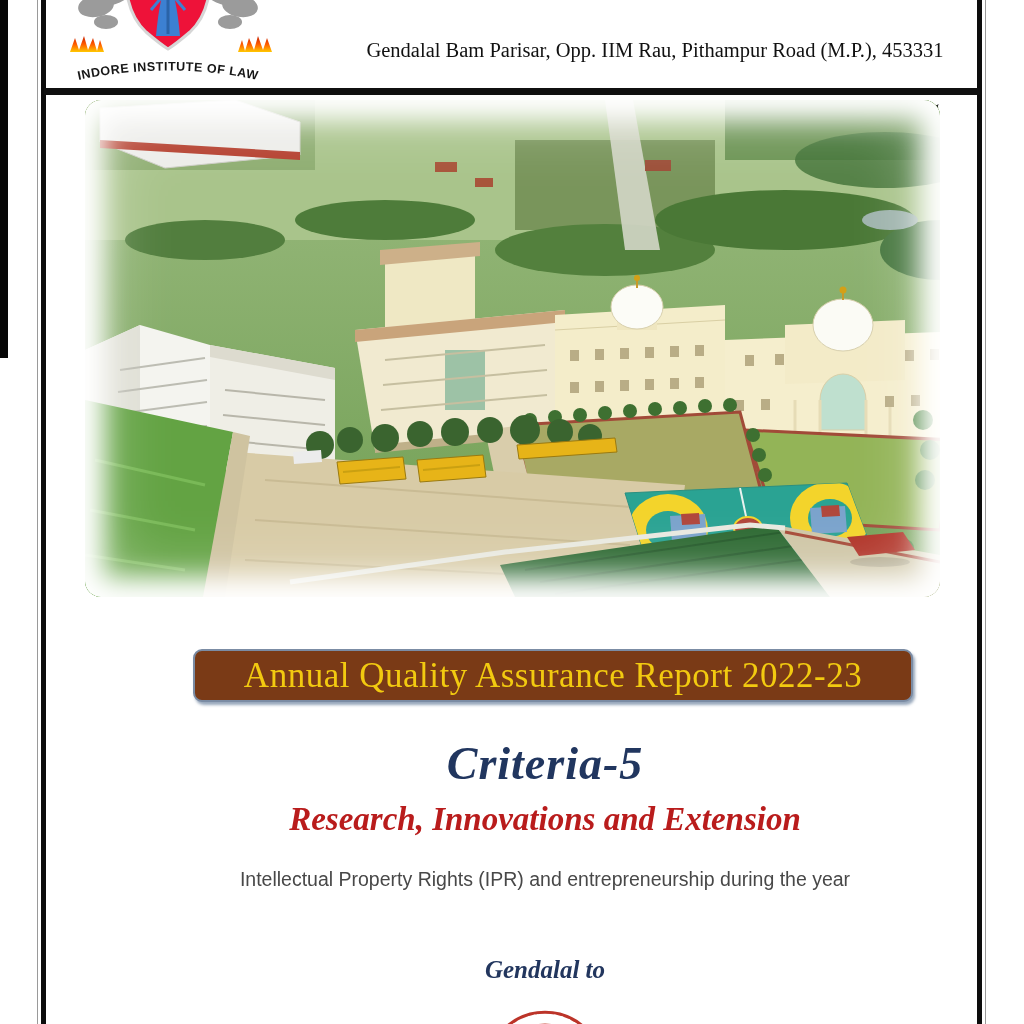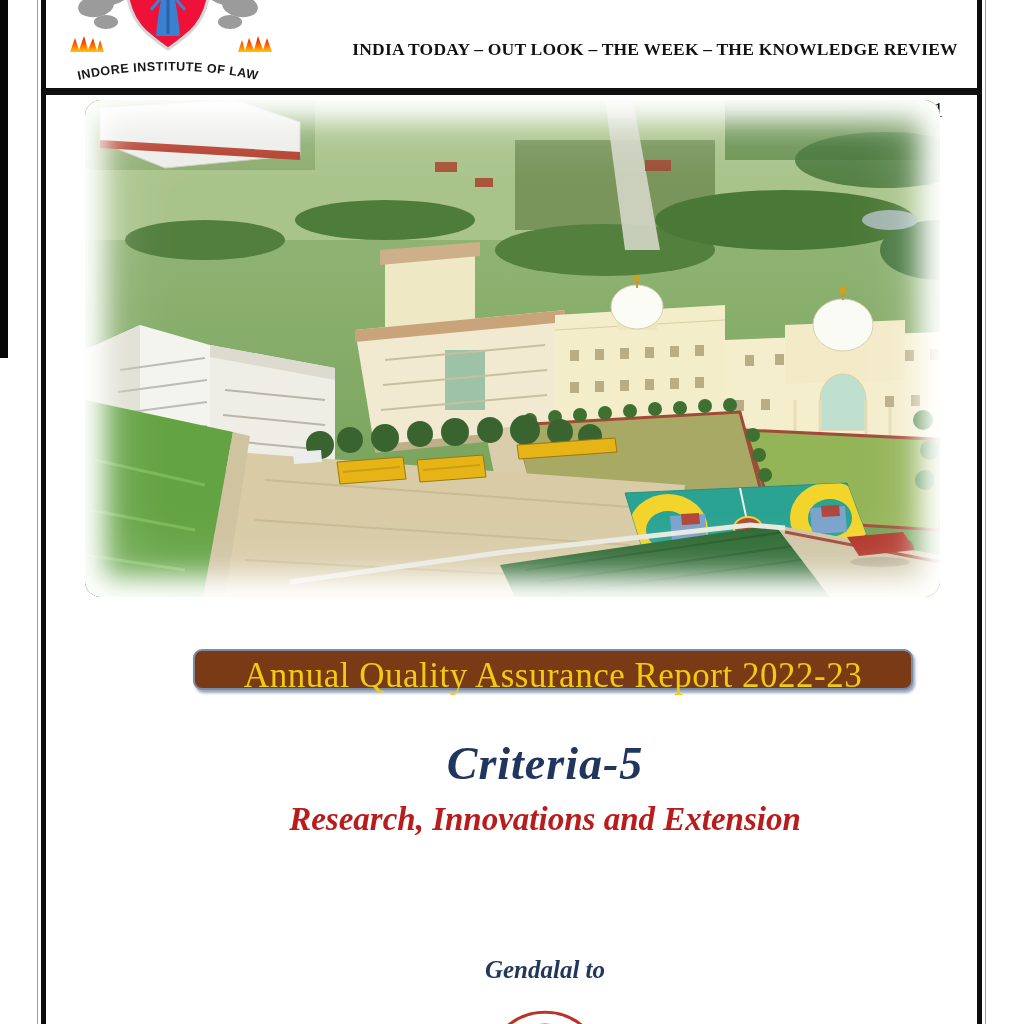--- a/index.html
+++ b/index.html
@@ -21,21 +21,21 @@
   .emailline{font-weight:700;font-size:16px;line-height:20px;}
   .emailline .u{text-decoration:underline;}
   .phoneline{font-weight:700;font-size:16.5px;line-height:21px;margin-top:2px;}
 
   
   .photo{position:absolute;left:85px;top:100px;width:855px;height:497px;border-radius:16px;overflow:hidden;}
   .photo::after{content:'';position:absolute;inset:0;border-radius:16px;
                 box-shadow:inset 0 0 26px 18px #ffffff, inset 0 0 70px 12px rgba(255,255,255,.5);}
 
   
-  .banner{position:absolute;left:193px;top:649px;width:720px;height:41px;box-sizing:border-box;
+  .banner{position:absolute;left:193px;top:649px;width:720px;height:53px;box-sizing:border-box;
           background:#7a3a16;border:2px solid #7b8ca4;border-radius:9px;
           box-shadow:2px 3px 3px rgba(125,145,170,.8);text-align:center;}
   .banner span{font-family:"Liberation Serif",serif;font-size:35px;line-height:49px;color:#f2ca10;letter-spacing:.5px;}
 
   .cline{position:absolute;left:105px;width:880px;text-align:center;}
   .criteria-title{top:737px;font-style:italic;font-weight:600;font-size:46px;color:#21365f;letter-spacing:1px;}
   .criteria-sub{top:801px;font-style:italic;font-weight:600;font-size:33px;color:#b91c1c;}
   .metric{top:866px;font-family:"Liberation Sans",sans-serif;font-size:19.5px;line-height:27px;color:#484848;}
   .submitted{top:956px;font-style:italic;font-weight:700;font-size:25px;color:#22365e;}
 
@@ -78,21 +78,20 @@
     </g>
     <path fill="url(#gFlame)" d="M12,94 L17,80 L21,92 L26,78 L30,92 L35,80 L39,93 L42,82 L46,94 Z"></path>
     <path fill="url(#gFlame)" d="M214,94 L209,80 L205,92 L200,78 L196,92 L191,80 L187,93 L184,82 L180,94 Z"></path>
     <path id="capArc" d="M20,122 Q110,103 200,122" fill="none"></path>
     <text font-family="Liberation Sans, sans-serif" font-size="12.5" font-weight="700" fill="#161616" letter-spacing=".5">
       <textPath href="#capArc" startOffset="50%" text-anchor="middle">INDORE INSTITUTE OF LAW</textPath>
     </text>
   </svg>
 
   <div class="header-text">
-    <div class="accred">INDIA TODAY – OUT LOOK – THE WEEK – THE KNOWLEDGE REVIEW</div>
     <div class="addr">Gendalal Bam Parisar, Opp. IIM Rau, Pithampur Road (M.P.), 453331</div>
     <div class="emailline"><span>Email ID- </span><span class="u">indoreinstituteoflaw@gmail.com,</span><span> Website: </span><span class="u">www.indoreinstituteoflaw.org</span></div>
     <div class="phoneline">Phone no:- 9977091777, 9977019777</div>
   </div>
 
   <div class="hrule"></div>
 
   <div class="photo">
     <svg width="855" height="497" viewBox="0 0 855 497">
       <defs>
@@ -288,20 +287,21 @@
     </svg>
   </div>
 
   <div class="banner">
     <span>Annual Quality Assurance Report 2022-23</span>
   </div>
 
   <div class="cline criteria-title">Criteria-5</div>
   <div class="cline criteria-sub">Research, Innovations and Extension</div>
   <div class="cline metric">
+    <div>Intellectual Property Rights (IPR) and entrepreneurship during the year</div>
   </div>
   <div class="cline submitted">Gendalal to</div>
 
   <svg class="seal" viewBox="0 0 120 120">
     <circle cx="60" cy="62" r="56" fill="#ffffff" stroke="#bc3429" stroke-width="3"></circle>
     <circle cx="60" cy="62" r="45" fill="#c8402f"></circle>
     <path id="sealArc" d="M10,62 A50,50 0 0 1 110,62" fill="none"></path>
     <text font-family="Liberation Sans, sans-serif" font-size="6.5" font-weight="700" fill="#ffffff" letter-spacing="2">
       <textPath href="#sealArc" startOffset="50%" text-anchor="middle">ENT AND ACCRE</textPath>
     </text>

